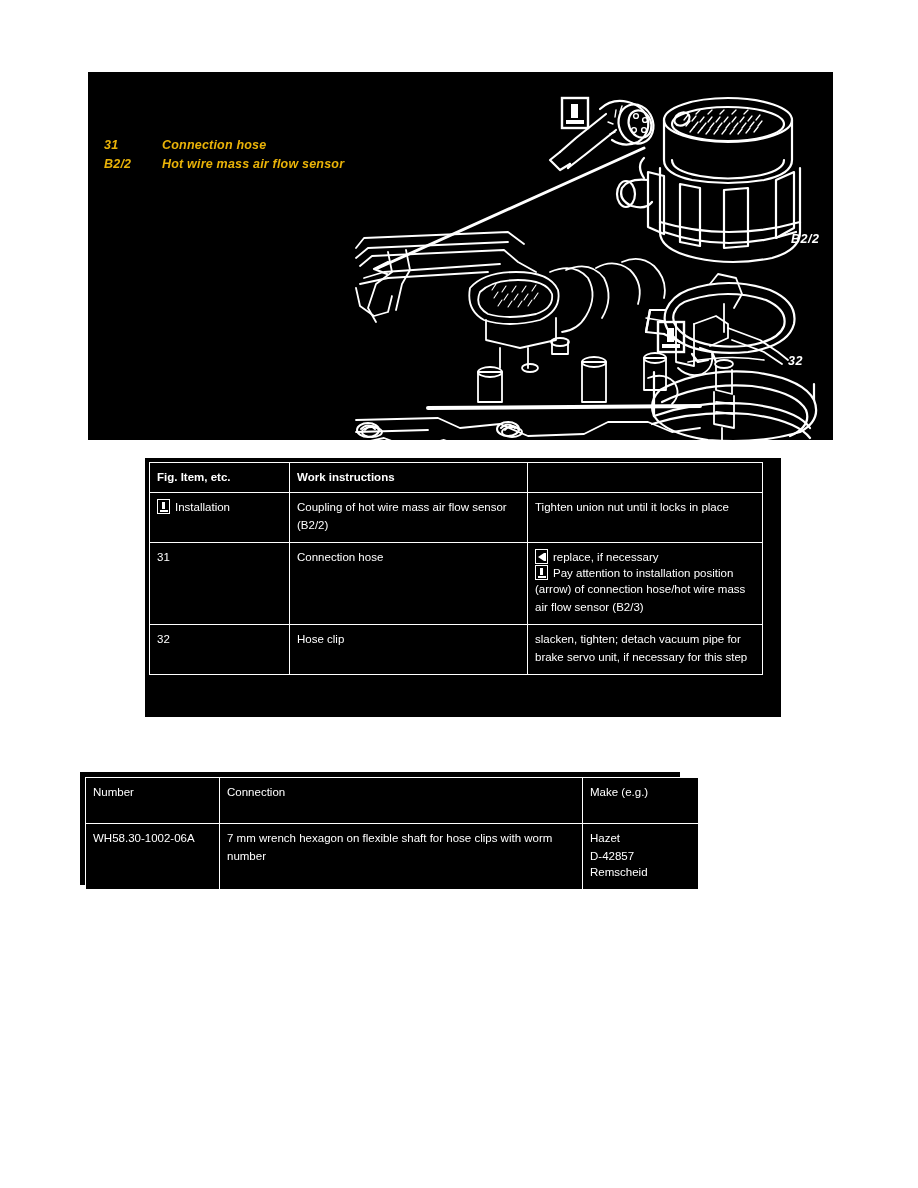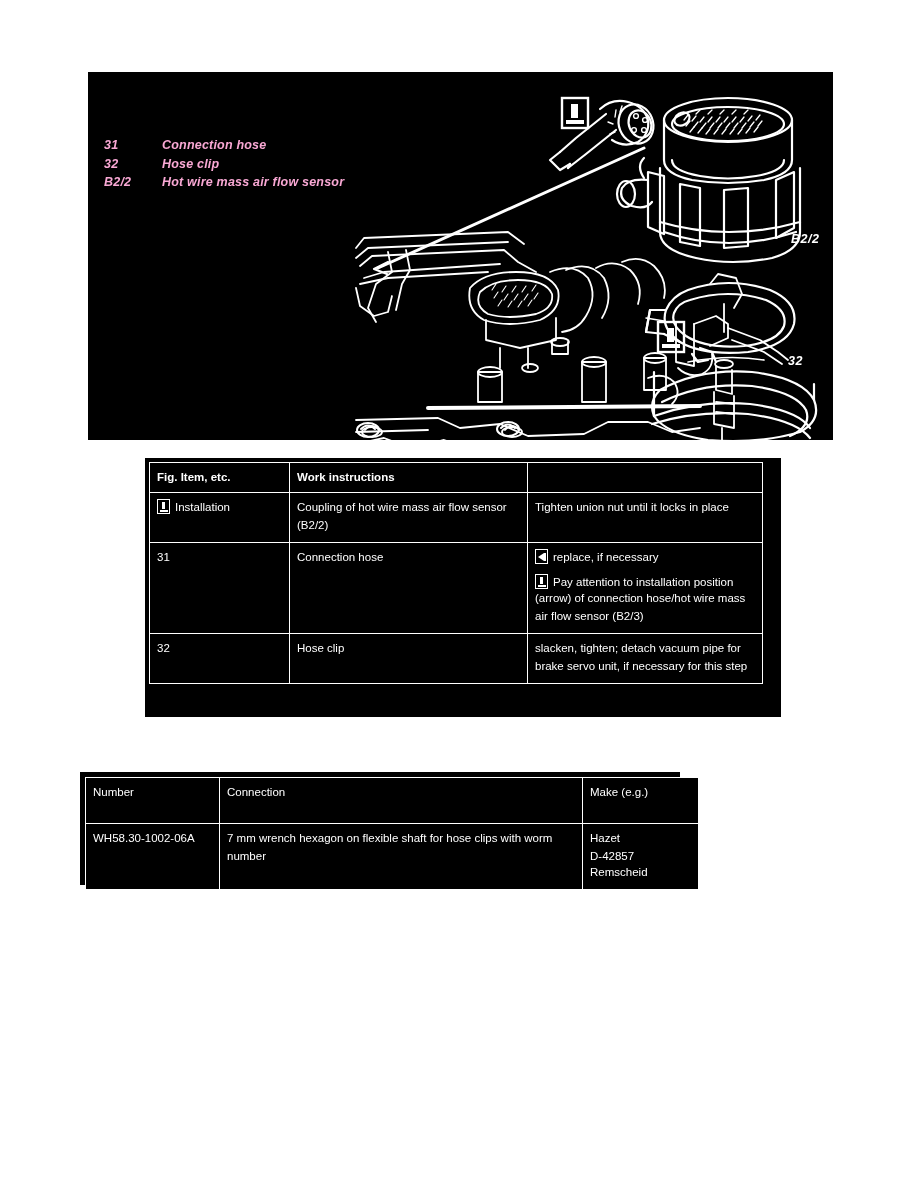--- a/index.html
+++ b/index.html
@@ -22,21 +22,21 @@
     top: 72px;
     width: 745px;
     height: 368px;
     background: #000000;
     overflow: hidden;
   }
   .legend {
     position: absolute;
     left: 16px;
     top: 64px;
-    color: #f9a8d4;
+    color: #eab308;
     font-style: italic;
     font-weight: bold;
     font-size: 12.5px;
     line-height: 18.5px;
     letter-spacing: 0.2px;
   }
   .legend-row { display: block; white-space: nowrap; }
   .legend-key {
     display: inline-block;
     width: 58px;
@@ -138,21 +138,21 @@
   }
   .picto.replace::after {
     content: "";
     position: absolute;
     right: 1.5px; top: 3px;
     width: 2px; height: 8px;
     background: #ffffff;
   }
   .cell-line { display: block; margin-bottom: 2px; }
   .cell-para { display: block; }
-  .cell-para + .cell-para { margin-top: 9px; }
+  .cell-para + .cell-para { }
 </style>
 </head>
 <body>
 
 <div class="figure-block">
 
   <svg class="fig-svg" width="745" height="368" viewBox="0 0 745 368">
     <g fill="none" stroke="#ffffff" stroke-width="2.2" stroke-linejoin="round" stroke-linecap="round">
 
       <ellipse cx="640" cy="48" rx="64" ry="22"></ellipse>
@@ -314,23 +314,20 @@
       <rect x="579" y="256" width="7" height="14" fill="#ffffff"></rect>
       <rect x="574" y="272" width="18" height="4" fill="#ffffff"></rect>
     </g>
   </svg>
 
   <div class="legend">
     <span class="legend-row">
       <span class="legend-key">31</span><span class="legend-val">Connection hose</span>
     </span>
     <span class="legend-row">
-      <span class="legend-key">32</span><span class="legend-val">Hose clip</span>
-    </span>
-    <span class="legend-row">
       <span class="legend-key">B2/2</span><span class="legend-val">Hot wire mass air flow sensor</span>
     </span>
   </div>
 
   <span class="fig-caption cap-b22">B2/2</span>
   <span class="fig-caption cap-32">32</span>
 
 </div>
 
 <div class="table-block" id="work-table-block">

